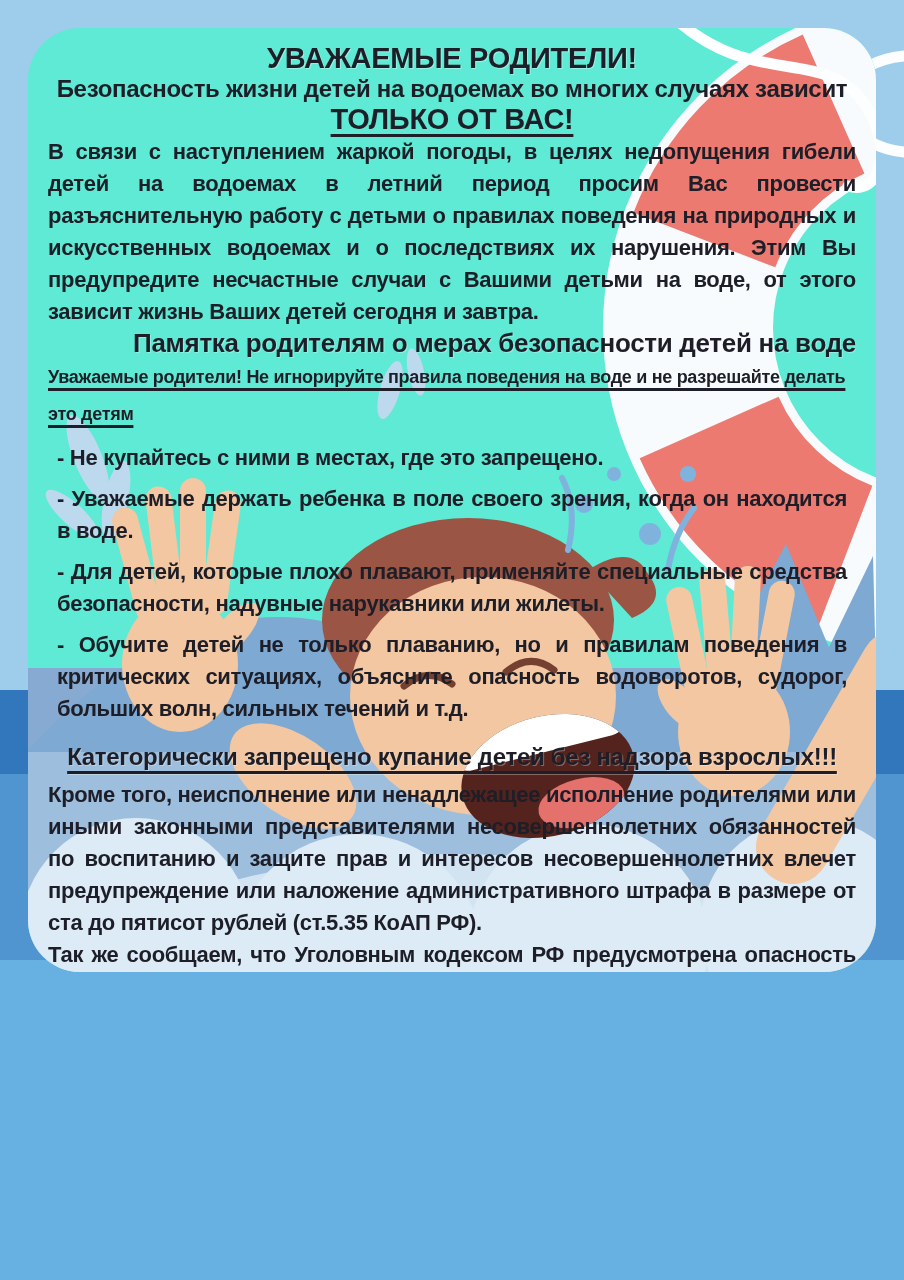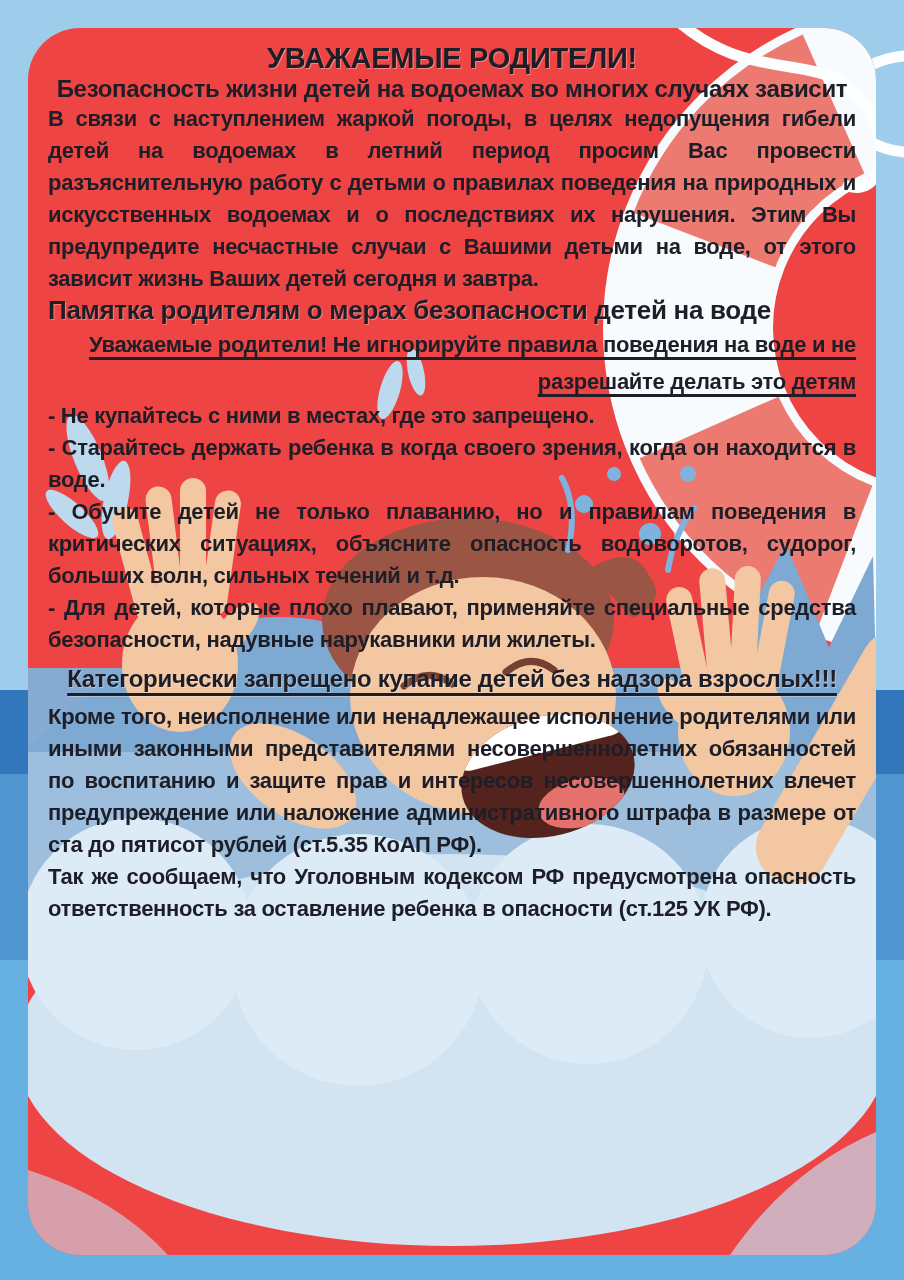--- a/index.html
+++ b/index.html
@@ -3,22 +3,22 @@
 <meta charset="utf-8">
 <style>
   html,body{margin:0;padding:0;}
   body{
     width:904px;height:1280px;position:relative;overflow:hidden;
     font-family:"Liberation Sans","DejaVu Sans",sans-serif;
     font-weight:700;color:#1d1e27;background:#9ecdeb;
   }
   .bg-layer{position:absolute;inset:0;z-index:0;}
   .card{
-    position:absolute;left:28px;top:28px;width:848px;height:1227px;
-    background:#ef4444;border-radius:52px;overflow:hidden;z-index:1;
+    position:absolute;left:28px;top:28px;width:848px;height:944px;
+    background:#5eead4;border-radius:52px;overflow:hidden;z-index:1;
   }
   .card-art{position:absolute;inset:0;z-index:0;}
   .content{
     position:relative;z-index:2;padding:14px 20px 18px 20px;
     letter-spacing:-0.3px;
   }
   .content p{margin:0;}
   .title{
     font-size:29px;text-align:center;margin:0 0 4px 0;
     text-shadow:1px 1px 0 rgba(255,255,255,0.35);
@@ -28,28 +28,28 @@
     text-decoration-thickness:2.5px;text-underline-offset:5px;
   }
   .subtitle-emph{
     font-size:29px;text-align:center;margin:4px 0 6px 0;
     text-decoration:underline;text-decoration-thickness:3px;text-underline-offset:5px;
   }
   .body-text{
     font-size:22px;line-height:32px;text-align:justify;
   }
   .memo-heading{
-    font-size:26px;text-align:left;margin:6px 0 4px 0;
+    font-size:26px;text-align:right;margin:6px 0 4px 0;
     text-shadow:1px 1px 0 rgba(255,255,255,0.3);
   }
   .memo-subheading{
-    font-size:22px;line-height:37px;text-align:right;margin:0 6px 8px 6px;
+    font-size:18px;line-height:37px;text-align:left;margin:0 6px 8px 6px;
     text-decoration:underline;text-decoration-thickness:2.5px;text-underline-offset:5px;
   }
-  .rules p{font-size:22px;line-height:32px;text-align:justify;margin:0;}
+  .rules p{font-size:22px;line-height:32px;text-align:justify;margin:9px;}
   .warning{
     font-size:24px;line-height:45px;text-align:center;margin:26px 30px 30px 30px;
     text-decoration:underline;text-decoration-thickness:3px;text-underline-offset:6px;
     text-shadow:1px 1px 0 rgba(255,255,255,0.3);
   }
   .legal p{font-size:22px;line-height:32px;text-align:justify;margin:0;}
 </style>
 </head>
 <body>
 
@@ -147,28 +147,29 @@
       </g>
     </g>
 
     <path d="M 848,1104 Q 760,1142 702,1227 L 848,1227 Z" fill="#c4dcee" opacity="0.7"></path>
     <path d="M 0,1227 L 0,1142 Q 88,1170 140,1227 Z" fill="#c4dcee" opacity="0.6"></path>
   </svg>
 
   <div class="content">
     <p class="title">УВАЖАЕМЫЕ РОДИТЕЛИ!</p>
     <p class="subtitle">Безопасность жизни детей на водоемах во многих случаях зависит</p>
+    <p class="subtitle-emph">ТОЛЬКО ОТ ВАС!</p>
     <p class="body-text">В связи с наступлением жаркой погоды, в целях недопущения гибели детей на водоемах в летний период просим Вас провести разъяснительную работу с детьми о правилах поведения на природных и искусственных водоемах и о последствиях их нарушения. Этим Вы предупредите несчастные случаи с Вашими детьми на воде, от этого зависит жизнь Ваших детей сегодня и завтра.</p>
     <p class="memo-heading">Памятка родителям о мерах безопасности детей на воде</p>
     <p class="memo-subheading">Уважаемые родители! Не игнорируйте правила поведения на воде и не разрешайте делать это детям</p>
     <div class="rules">
       <p>- Не купайтесь с ними в местах, где это запрещено.</p>
-      <p>- Старайтесь держать ребенка в когда своего зрения, когда он находится в воде.</p>
+      <p>- Уважаемые держать ребенка в поле своего зрения, когда он находится в воде.</p>
+      <p>- Для детей, которые плохо плавают, применяйте специальные средства безопасности, надувные нарукавники или жилеты.</p>
       <p>- Обучите детей не только плаванию, но и правилам поведения в критических ситуациях, объясните опасность водоворотов, судорог, больших волн, сильных течений и т.д.</p>
-      <p>- Для детей, которые плохо плавают, применяйте специальные средства безопасности, надувные нарукавники или жилеты.</p>
     </div>
     <p class="warning">Категорически запрещено купание детей без надзора взрослых!!!</p>
     <div class="legal">
       <p>Кроме того, неисполнение или ненадлежащее исполнение родителями или иными законными представителями несовершеннолетних обязанностей по воспитанию и защите прав и интересов несовершеннолетних влечет предупреждение или наложение административного штрафа в размере от ста до пятисот рублей (ст.5.35 КоАП РФ).</p>
       <p>Так же сообщаем, что Уголовным кодексом РФ предусмотрена опасность ответственность за оставление ребенка в опасности (ст.125 УК РФ).</p>
     </div>
   </div>
 </div>
 
 </body></html>

